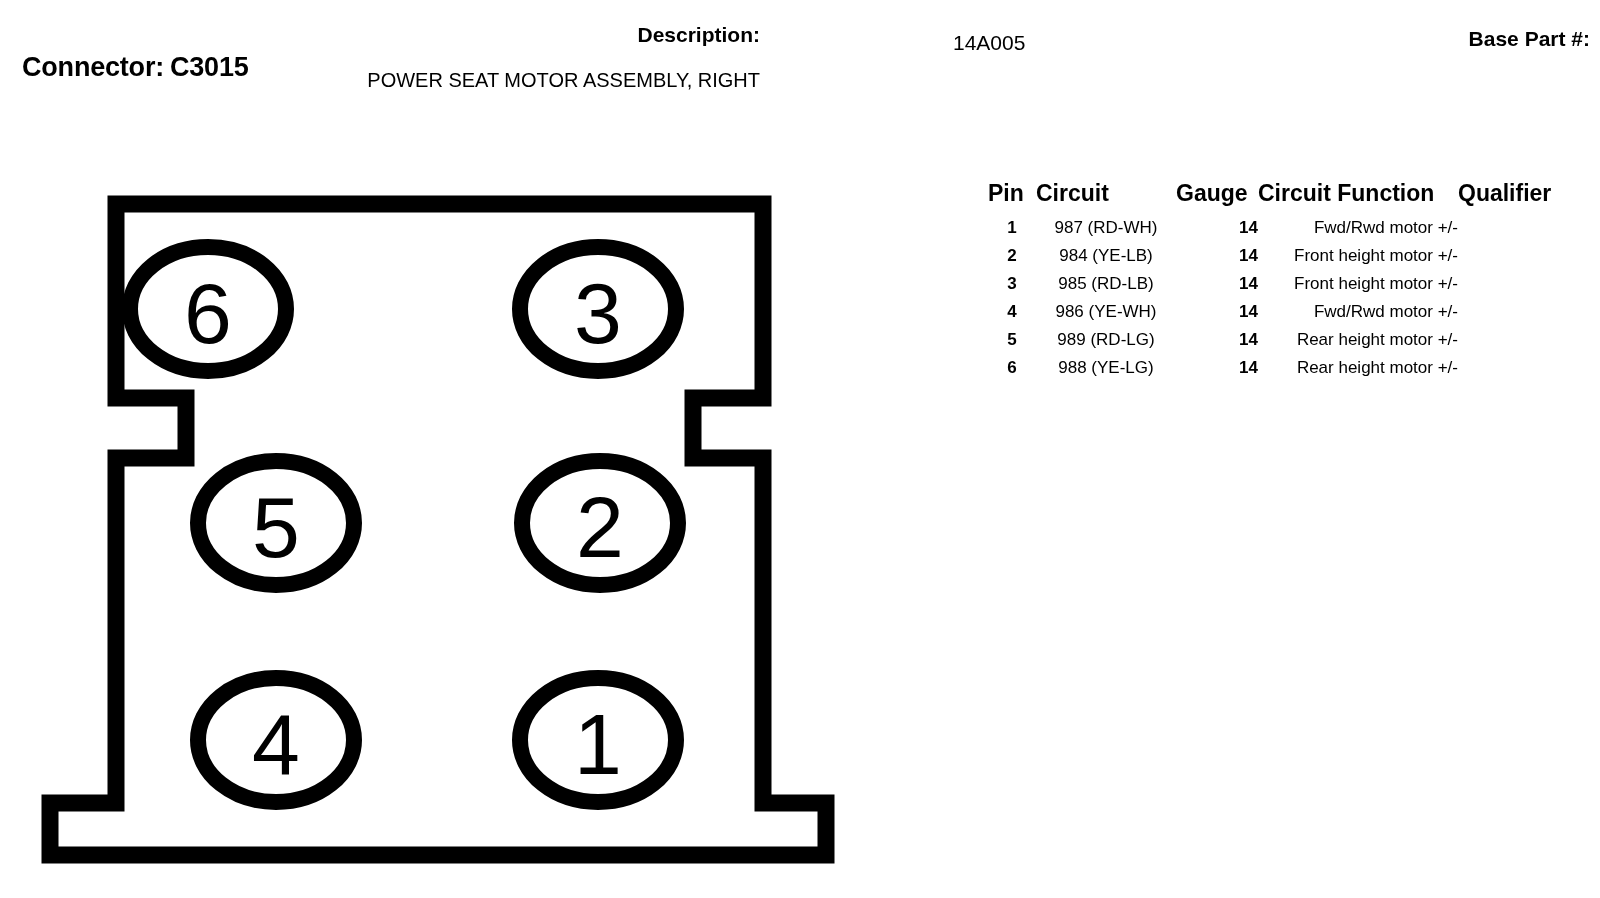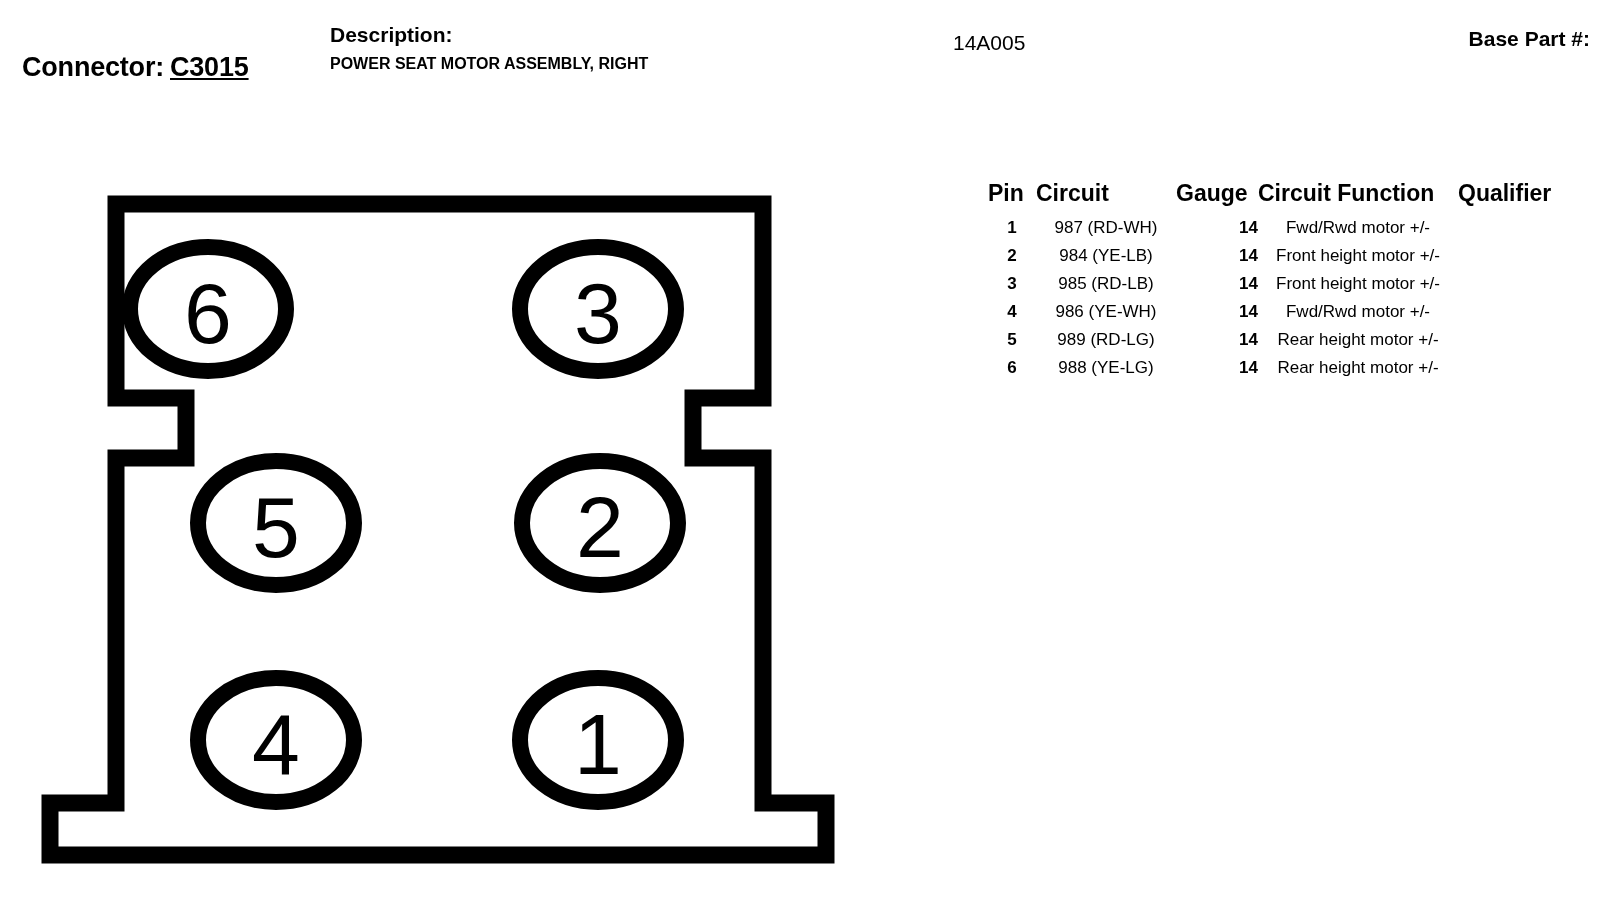--- a/index.html
+++ b/index.html
@@ -9,25 +9,25 @@
     -webkit-font-smoothing:none;
   }
 
   
   #header-bar{position:absolute;left:0;top:0;width:1600px;height:130px;}
 
   .hdr-label{font-weight:bold;}
 
   #connector-block{position:absolute;left:22px;top:52px;width:300px;}
   #connector-line{font-size:27px;font-weight:bold;white-space:nowrap;letter-spacing:-0.2px;}
-  #connector-line .val{margin-left:6px;text-decoration:underline;}
+  #connector-line .val{margin-left:6px;}
 
-  #description-block{position:absolute;left:330px;top:22px;width:430px;text-align:left;}
+  #description-block{position:absolute;left:330px;top:22px;width:430px;text-align:right;}
   #description-label{font-size:21px;font-weight:bold;line-height:26px;}
-  #description-value{font-size:16px;line-height:28px;margin-top:2px;font-weight:bold;}
+  #description-value{font-size:20px;line-height:28px;margin-top:18px;}
 
   #harness-block{position:absolute;left:945px;top:26px;width:260px;}
   #harness-label{font-size:21px;font-weight:bold;line-height:26px;}
   #harness-value{font-size:21px;line-height:28px;margin-top:3px;margin-left:8px;}
 
   #basepart-block{position:absolute;left:1280px;top:26px;width:310px;text-align:right;}
   #basepart-label{font-size:21px;font-weight:bold;line-height:26px;}
   #basepart-value{font-size:21px;line-height:28px;margin-top:3px;}
 
   
@@ -45,21 +45,21 @@
   #pin-table th{
     font-size:23px;font-weight:bold;padding:0 0 7px 0;white-space:nowrap;
     text-align:left;
   }
   #pin-table td{
     font-size:17px;padding:4px 0;white-space:nowrap;
   }
   .col-pin{width:48px;text-align:center;}
   .col-circuit{width:140px;text-align:center;padding-right:8px;}
   .col-gauge{width:82px;text-align:right;}
-  .col-func{width:200px;text-align:center;}
+  .col-func{width:200px;text-align:right;}
   .col-qual{width:110px;text-align:left;}
   th.col-pin{text-align:center;}
   th.col-circuit{text-align:center;}
   th.col-gauge{text-align:center;}
   td.col-pin{font-weight:bold;}
   td.col-gauge{font-weight:bold;}
 </style>
 </head>
 <body>
 

